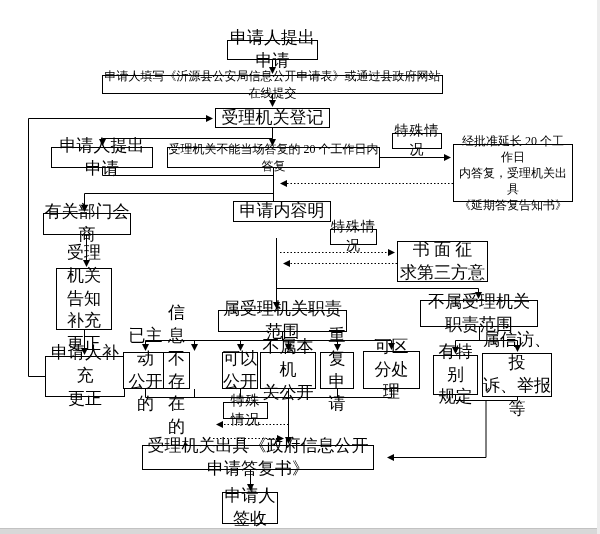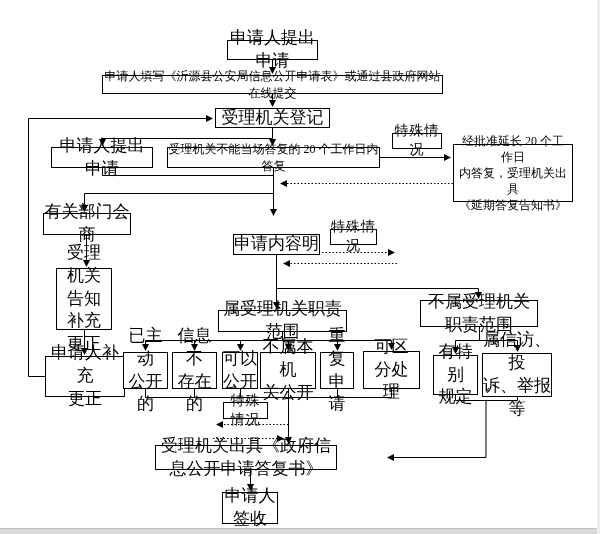--- a/index.html
+++ b/index.html
@@ -91,38 +91,40 @@
   <div class="node" style="left:51px;top:147px;width:102px;height:21px">申请人提出申请</div>
 
   <div class="node fs10" style="left:167px;top:147px;width:213px;height:21px">受理机关不能当场答复的 20 个工作日内答复</div>
 
   <div class="node fs10 leftalign" style="left:453px;top:144px;width:120px;height:58px">经批准延长 20 个工作日
 内答复，受理机关出具
 《延期答复告知书》</div>
 
   <div class="node" style="left:43px;top:213px;width:88px;height:22px">有关部门会商</div>
 
-  <div class="node" style="left:233px;top:234px;width:87px;height:21px">申请内容明</div>
+  <div class="node" style="left:233px;top:201px;width:98px;height:21px">申请内容明</div>
 
   <div class="node small" style="left:330px;top:229px;width:47px;height:16px">特殊情况</div>
 
+  <div class="node" style="left:397px;top:241px;width:91px;height:41px">书 面 征
+求第三方意</div>
 
   <div class="node leftalign" style="left:56px;top:268px;width:56px;height:62px">受理机关
 告知补充
 更正</div>
 
   <div class="node leftalign" style="left:45px;top:356px;width:80px;height:41px">申请人补充
 更正</div>
 
   <div class="node" style="left:123px;top:352px;width:45px;height:37px">已主动
 公开的</div>
 
   <div class="node" style="left:218px;top:310px;width:129px;height:22px">属受理机关职责范围</div>
 
-  <div class="node" style="left:172px;top:352px;width:45px;height:37px">信息不
+  <div class="node" style="left:163px;top:352px;width:27px;height:37px">信息不
 存在的</div>
 
   <div class="node" style="left:222px;top:352px;width:36px;height:37px">可以
 公开</div>
 
   <div class="node" style="left:260px;top:352px;width:56px;height:37px">不属本机
 关公开</div>
 
   <div class="node" style="left:320px;top:352px;width:34px;height:37px">重复
 申请</div>
@@ -134,19 +136,19 @@
 
   <div class="node" style="left:433px;top:355px;width:45px;height:40px">有特别
 规定</div>
 
   <div class="node" style="left:482px;top:353px;width:70px;height:44px">属信访、投
 诉、举报等</div>
 
   <div class="node small" style="left:223px;top:402px;width:45px;height:17px">特殊情况</div>
 
 
-  <div class="node" style="left:155px;top:445px;width:182px;height:25px">受理机关出具《政府信息公开申请答复书》</div>
+  <div class="node" style="left:142px;top:445px;width:232px;height:25px">受理机关出具《政府信息公开申请答复书》</div>
 
   <div class="node" style="left:222px;top:492px;width:56px;height:32px">申请人签收</div>
 
   <div class="bottom-bar"></div>
   <div class="right-edge"></div>
 </div>
 
 </body></html>

